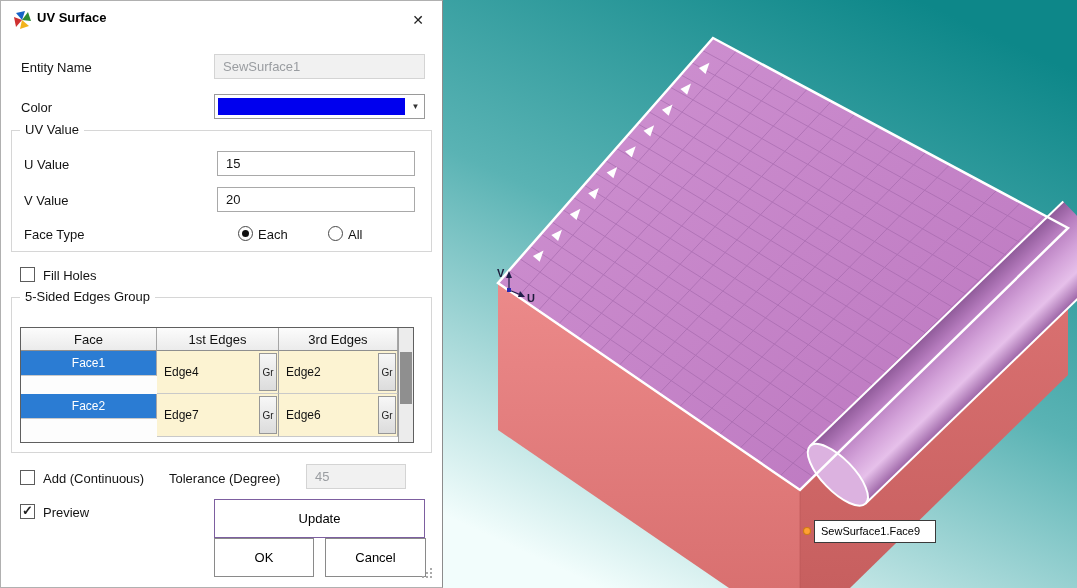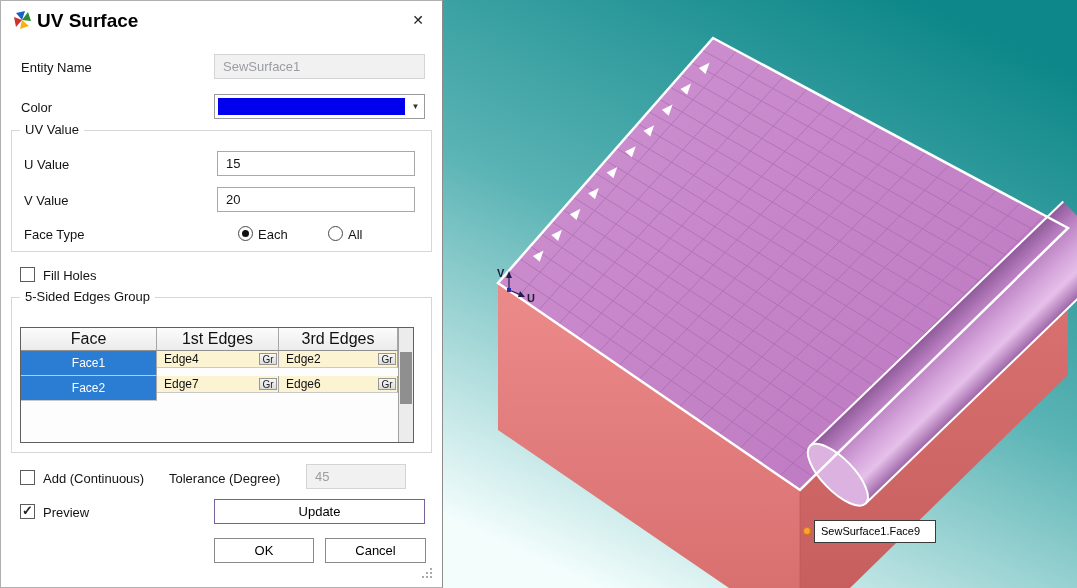--- a/index.html
+++ b/index.html
@@ -10,21 +10,21 @@
     position: relative; overflow: hidden; background:#fff;
   }
   #stage { position:absolute; left:0; top:0; width:1077px; height:588px; }
 
   
   .dialog {
     position:absolute; left:0; top:0; width:443px; height:588px;
     background:#ffffff; border:1px solid #b0b0b0; border-right:1px solid #8c8c8c;
   }
   .dlg-label { position:absolute; font-size:13px; color:#141414; white-space:nowrap; }
-  .title { position:absolute; left:36px; top:9px; font-size:19px; font-weight:600; color:#000; }
+  .title { position:absolute; left:36px; top:9px; font-size:13px; font-weight:600; color:#000; }
   .close-btn { position:absolute; left:402px; top:7px; width:30px; height:24px;
     display:flex; align-items:center; justify-content:center; font-size:14px; color:#222; cursor:default; }
   .app-icon { position:absolute; left:11px; top:8px; width:21px; height:21px; }
 
   .input {
     position:absolute; height:25px; border:1px solid #a9a9a9; background:#fff;
     display:flex; align-items:center; padding:0 8px; font-size:13px; color:#141414;
   }
   .input.disabled { background:#f1f1f1; color:#9a9da1; border-color:#d4d4d4; }
 
@@ -36,36 +36,36 @@
 
   .group { position:absolute; border:1px solid #d6d6d6; border-radius:0; background:#fff; }
   .group-title { position:absolute; top:-9px; left:8px; background:#fff; padding:0 5px; font-size:13px; color:#141414; white-space:nowrap; }
 
   .checkbox { position:absolute; width:15px; height:15px; border:1px solid #5c5c5c; background:#fff; }
   .checkbox.on::after { content:"\2713"; position:absolute; left:1px; top:-2px; font-size:13px; font-weight:bold; color:#222; }
 
   .radio { position:absolute; width:15px; height:15px; border:1px solid #474747; border-radius:50%; background:#fff; }
   .radio.on::after { content:""; position:absolute; left:3px; top:3px; width:7px; height:7px; border-radius:50%; background:#101010; }
 
-  .btn { position:absolute; height:25px; background:#fff; border:1px solid #8a8a8a;
+  .btn { position:absolute; height:39px; background:#fff; border:1px solid #8a8a8a;
     display:flex; align-items:center; justify-content:center; font-size:13px; color:#000; cursor:default; }
   .btn.update { border-color:#7d5fa0; }
 
   
   .tbl { position:absolute; left:8px; top:29px; width:394px; height:116px;
     border:1px solid #5f5f5f; background:#fdfdfd; overflow:hidden; }
   .tbl-grid { position:absolute; left:0; top:0; width:377px; display:grid;
     grid-template-columns:136px 122px 119px; }
   .th { height:23px; background:linear-gradient(#fcfcfc,#ebebeb);
     border-right:1px solid #a6a6a6; border-bottom:1px solid #8f8f8f;
-    display:flex; align-items:center; justify-content:center; font-size:16px; color:#111; }
+    display:flex; align-items:center; justify-content:center; font-size:13px; color:#111; }
   .td-face { height:25px; background:#2b7cd3; color:#fff; font-size:12px;
     display:flex; align-items:center; justify-content:center;
     border-right:1px solid #a6a6a6; border-bottom:1px solid #c9c9c9; }
-  .td-edge { height:17px; background:#fcf3d2; font-size:12px; color:#111;
+  .td-edge { height:43px; background:#fcf3d2; font-size:12px; color:#111;
     display:flex; align-items:center; padding-left:7px; position:relative;
     border-right:1px solid #a6a6a6; border-bottom:1px solid #c9c9c9; }
   .gr-btn { position:absolute; right:1px; top:2px; bottom:2px; width:18px;
     background:linear-gradient(#f7f7f7,#dcdcdc); border:1px solid #979797;
     font-size:10px; color:#222; display:flex; align-items:center; justify-content:center; }
   .vscroll { position:absolute; right:0; top:0; bottom:0; width:15px;
     background:#ececec; border-left:1px solid #a0a0a0; }
   .vscroll-thumb { position:absolute; left:1px; right:1px; top:24px; height:52px; background:#8f8f8f; }
 
   .grip { position:absolute; left:419px; top:565px; width:14px; height:14px; }

